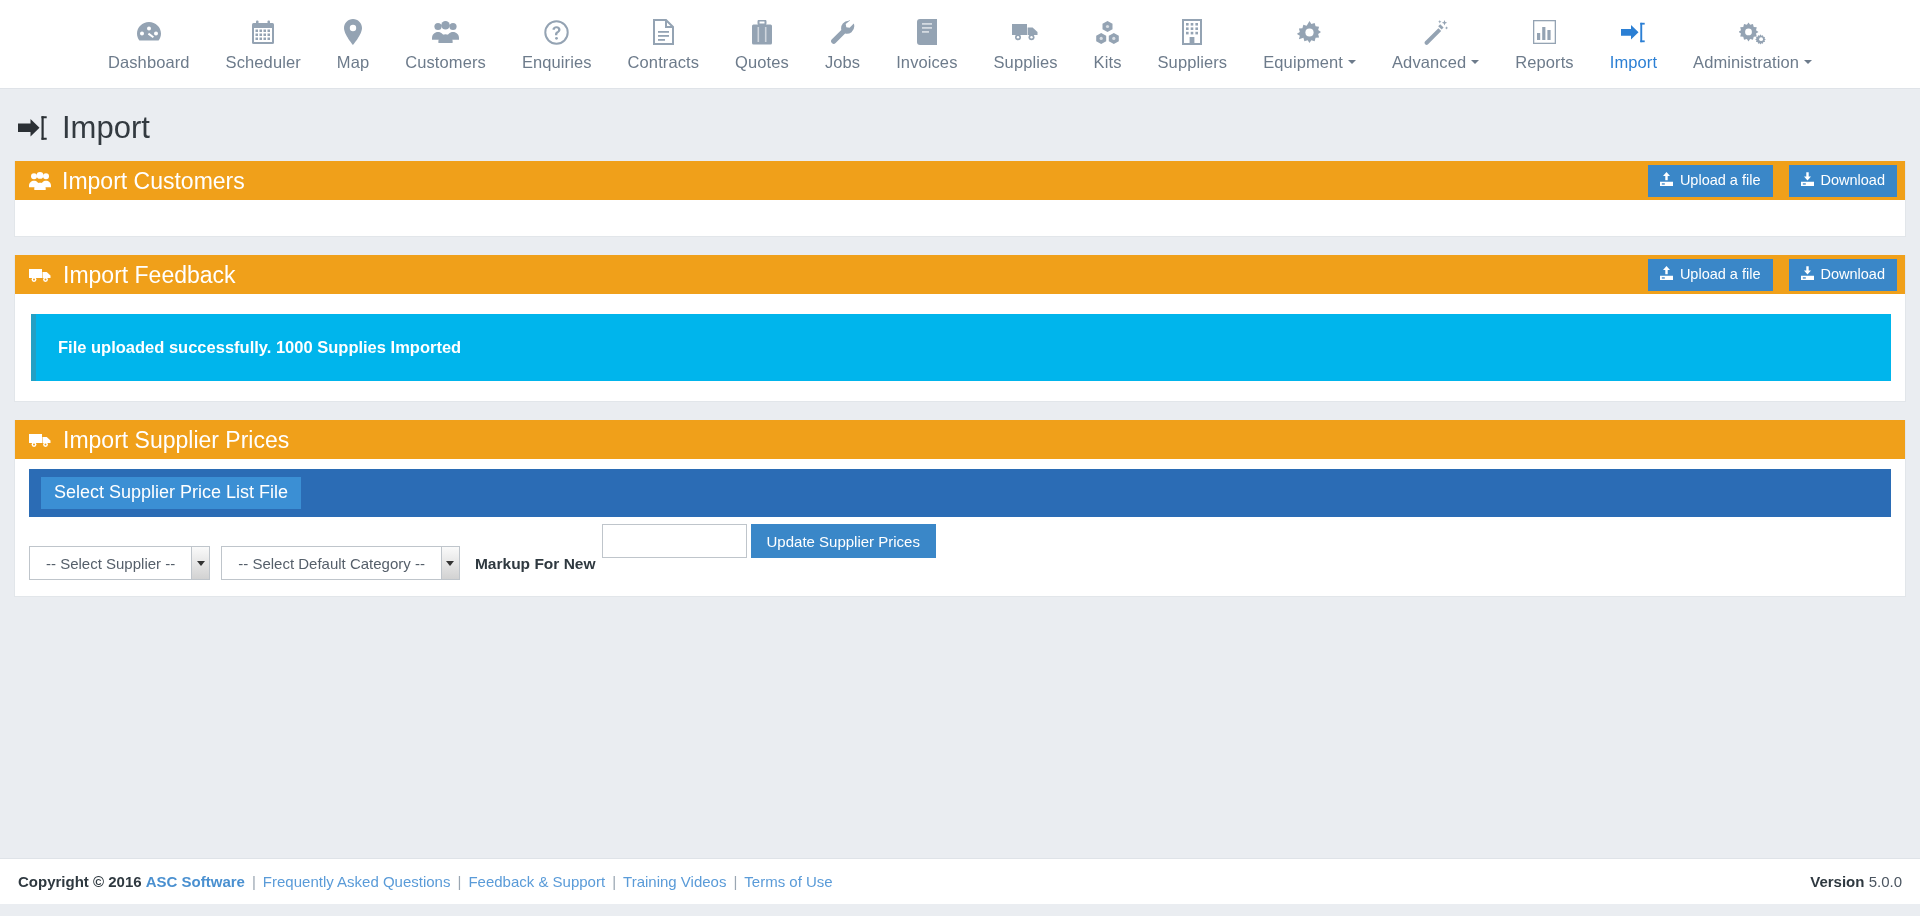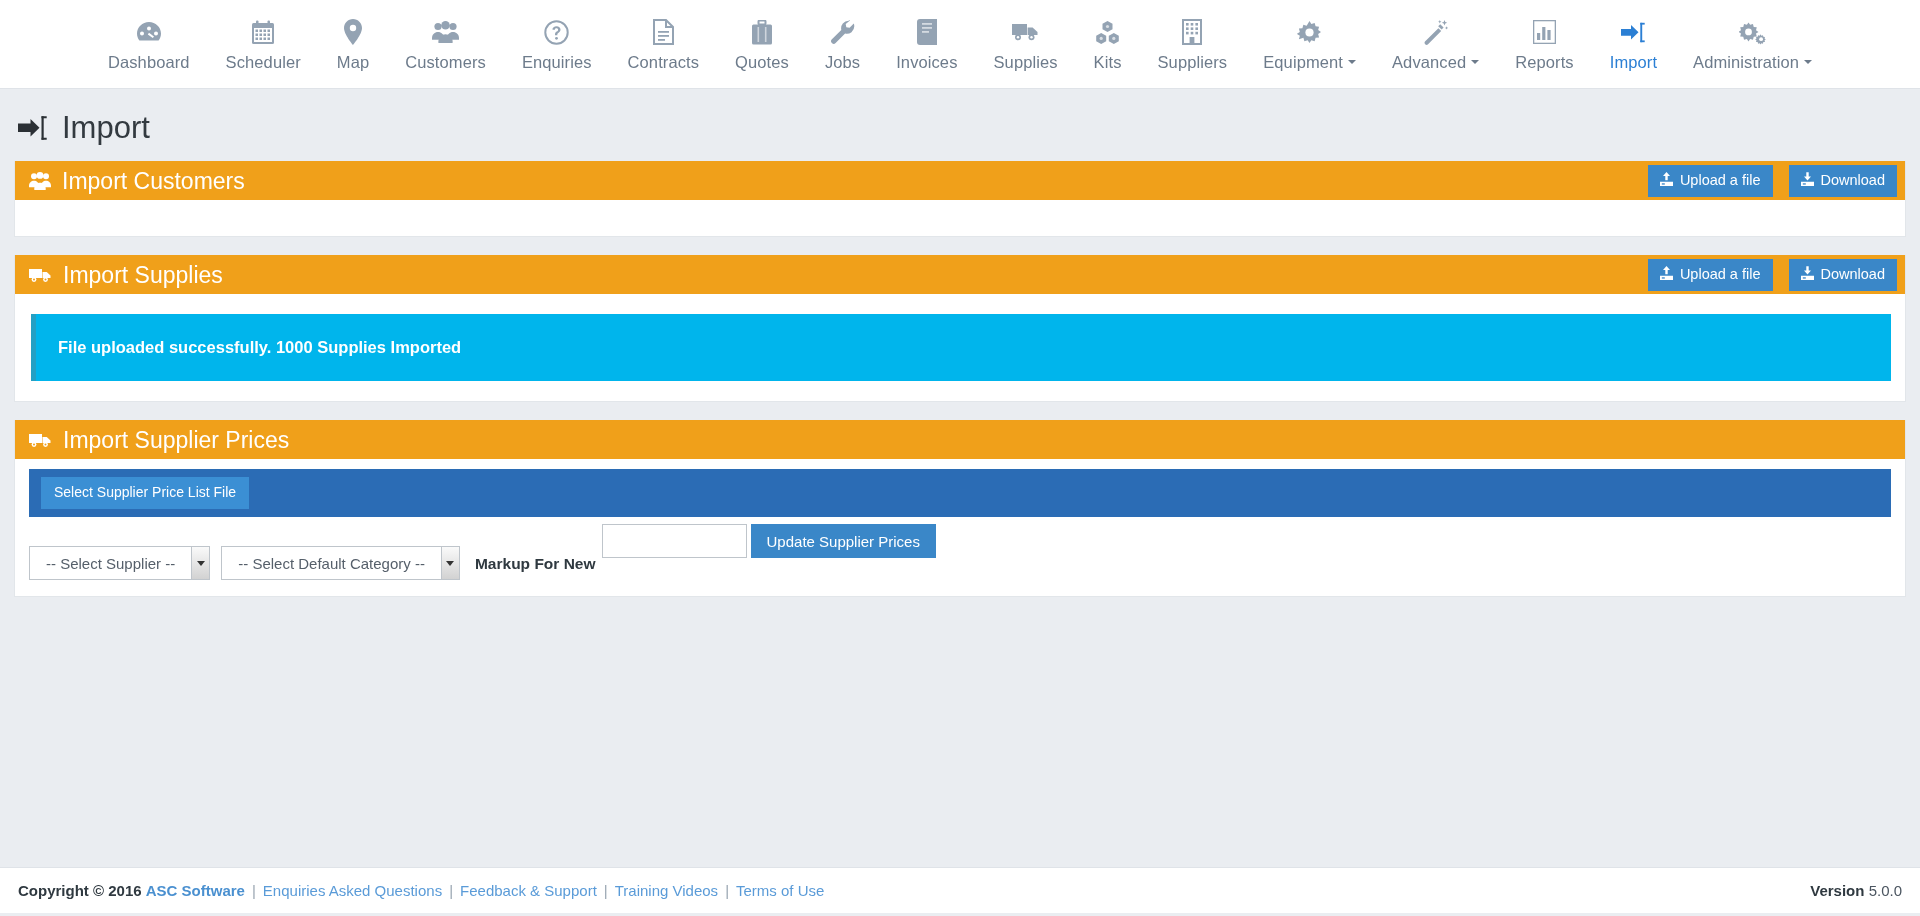--- a/index.html
+++ b/index.html
@@ -146,21 +146,21 @@
     padding: 11px 12px;
     display: flex;
     align-items: center;
     height: 48px;
   }
   .btn-file {
     background: #3b8fd4;
     color: #ffffff;
     border: none;
     font-family: "Liberation Sans", sans-serif;
-    font-size: 14px;
+    font-size: 18px;
     line-height: 17px;
     padding: 7px 13px 8px 13px;
     cursor: pointer;
     white-space: nowrap;
   }
   .form-row {
     display: flex;
     align-items: stretch;
     gap: 0;
     padding-top: 7px;
@@ -231,21 +231,21 @@
     padding: 0 16px;
     height: 34px;
     margin-left: 4px;
     cursor: pointer;
     white-space: nowrap;
   }
 
   
   .footer {
     position: absolute;
-    left: 0; right: 0; bottom: 3px;
+    left: 0; right: 0; bottom: 12px;
     height: 46px;
     background: #ffffff;
     border-top: 1px solid #dfe3e8;
     display: flex;
     align-items: center;
     justify-content: space-between;
     padding: 0 18px;
     font-size: 15px;
   }
   .footer-left { display: flex; align-items: center; gap: 0; color: #333a40; }
@@ -571,21 +571,21 @@
         <span class="ph-icon">
           <svg width="23" height="16" viewBox="0 0 23 16">
             <path fill="#fff" d="M0 2h13v9H0z"></path>
             <path fill="#fff" d="M13.5 5h4.2l3.8 3.6V11h-8z"></path>
             <circle cx="5" cy="12.6" r="2.4" fill="#fff"></circle>
             <circle cx="16.5" cy="12.6" r="2.4" fill="#fff"></circle>
             <circle cx="5" cy="12.6" r="1" fill="#f0a01a"></circle>
             <circle cx="16.5" cy="12.6" r="1" fill="#f0a01a"></circle>
           </svg>
         </span>
-        <span>Import Supplies</span>
+        <span>Import Feedback</span>
       </div>
       <div class="panel-actions">
         <button class="btn-hdr">
           <span>
             <svg width="13" height="14" viewBox="0 0 13 14">
                 <path fill="#fff" d="M6.5 0L10 4H7.7v4.3H5.3V4H3zM0 9.8h13V14H0z"></path>
                 <rect x="1.8" y="11.3" width="3" height="1.3" fill="#3a87c8"></rect>
               </svg>
           </span>
           <span>Upload a file</span>
@@ -654,21 +654,21 @@
   </div>
 
 </div>
 
 <div class="footer">
   <div class="footer-left">
     <span class="copy">Copyright © 2016</span>
     <span>&nbsp;</span>
     <a class="brand" href="#">ASC Software</a>
     <span class="sep">|</span>
-    <a href="#">Enquiries Asked Questions</a>
+    <a href="#">Frequently Asked Questions</a>
     <span class="sep">|</span>
     <a href="#">Feedback &amp; Support</a>
     <span class="sep">|</span>
     <a href="#">Training Videos</a>
     <span class="sep">|</span>
     <a href="#">Terms of Use</a>
   </div>
   <div class="footer-right">
     <b>Version</b>
     <span>5.0.0</span>

